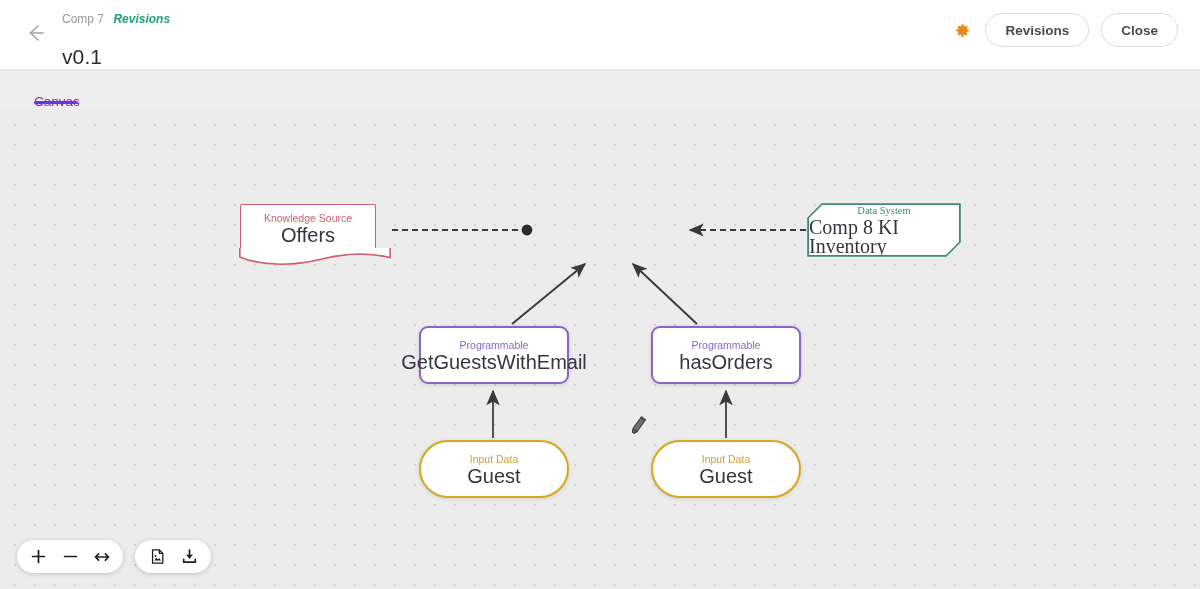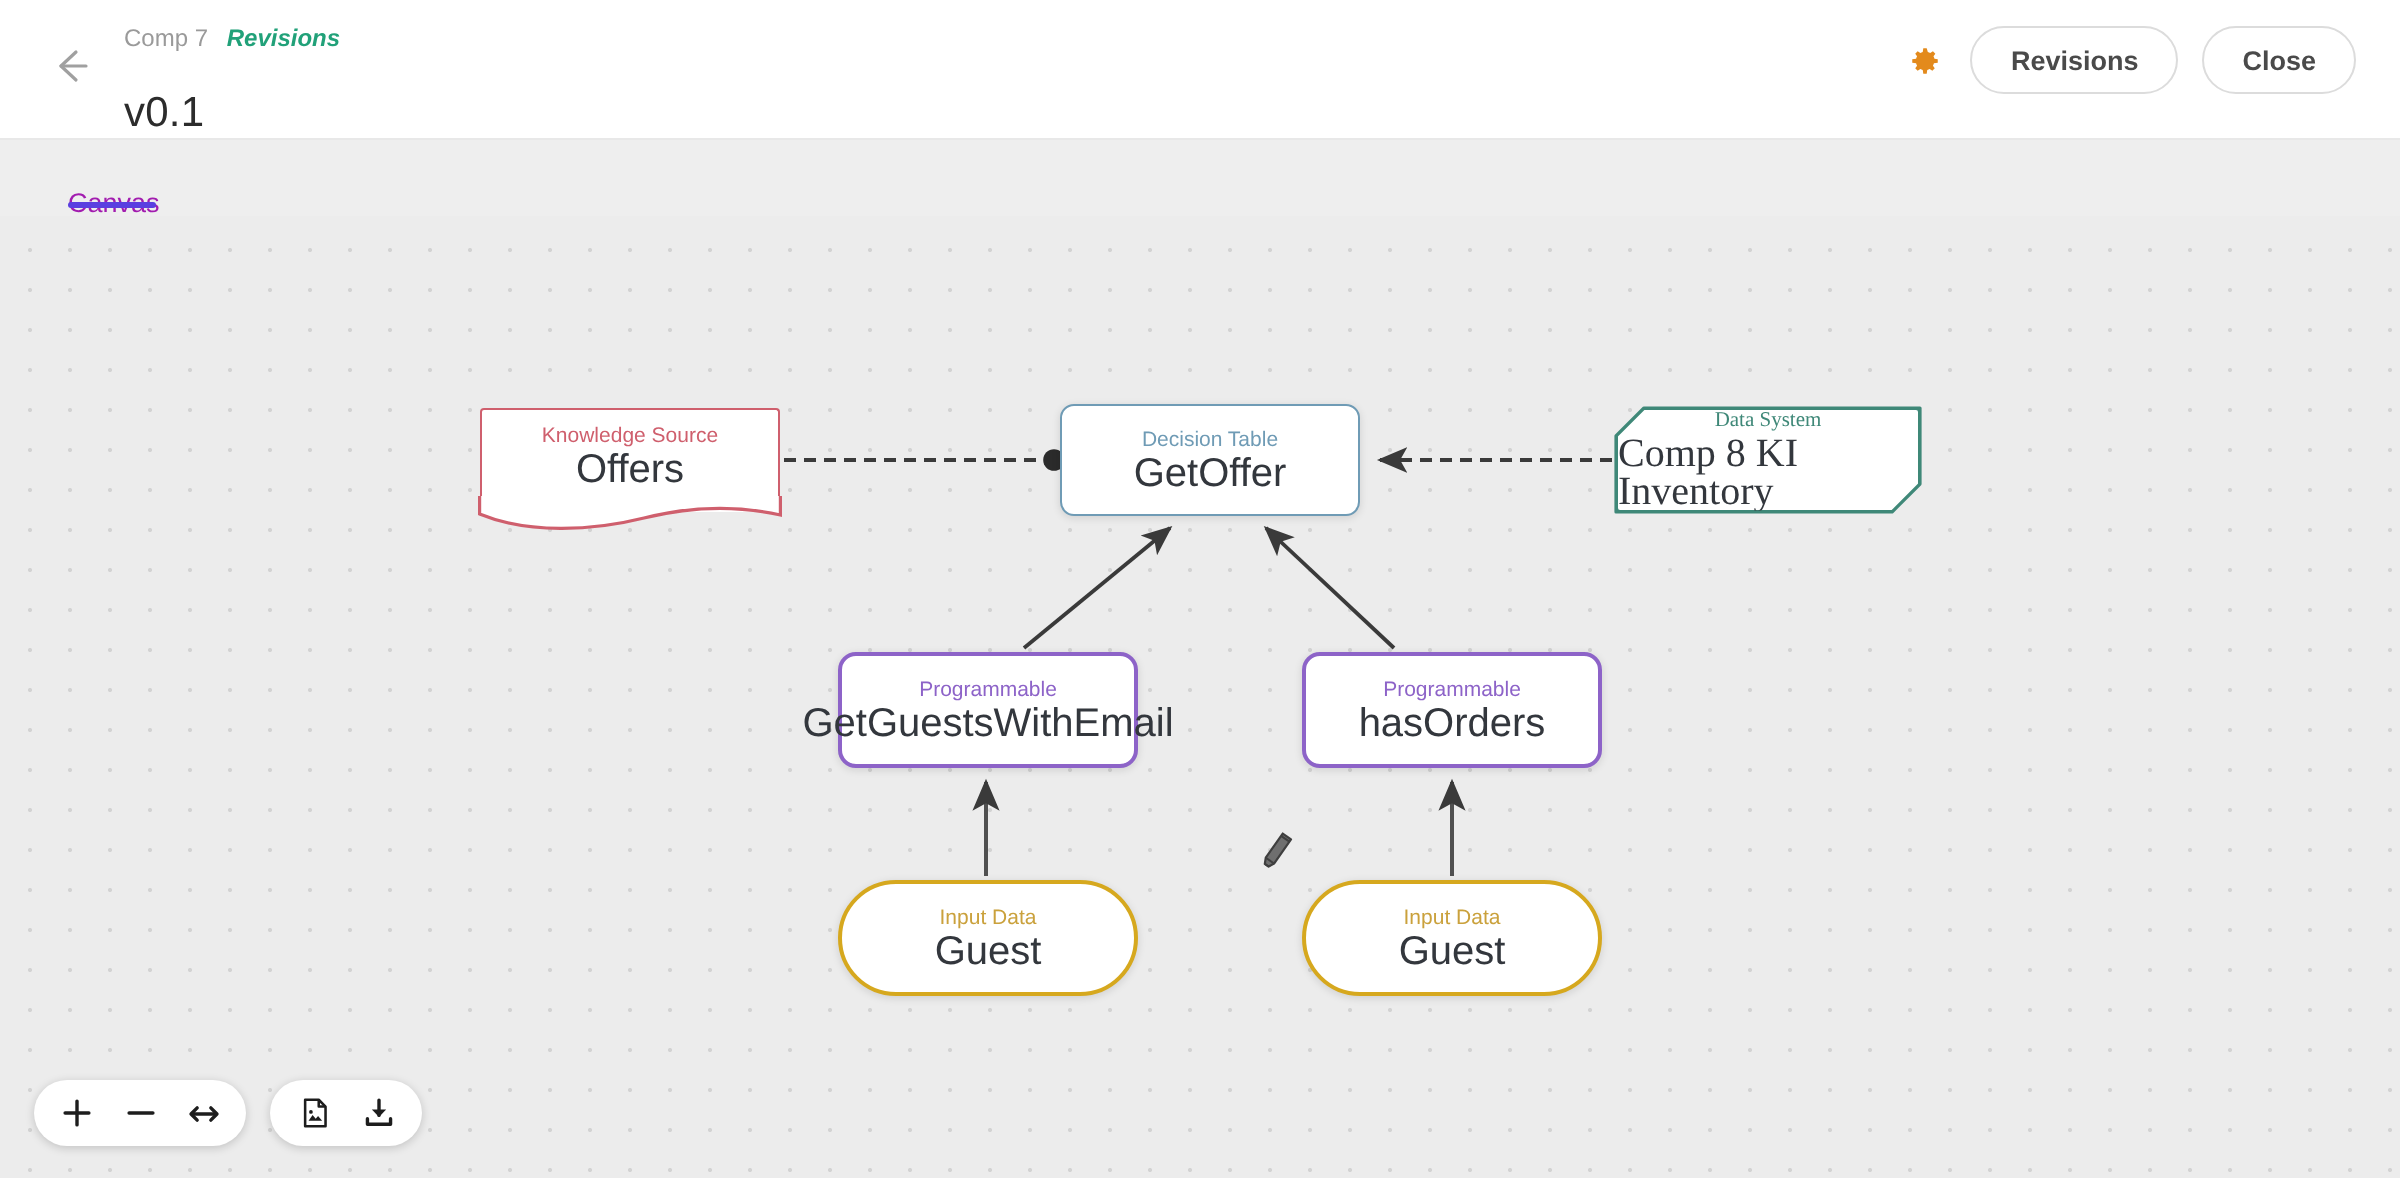--- a/index.html
+++ b/index.html
@@ -94,21 +94,21 @@
   .node .label { font-size: 20px; color: #33373d; line-height: 19px; margin-top: 1px; }
 
   .n-decision {
     left: 530px; top: 94px; width: 150px; height: 56px;
     border: 1.6px solid #6f9bb5; border-radius: 7px;
     box-shadow: 0 1px 4px rgba(0,0,0,.12);
   }
   .n-decision .kind { color: #6f9bb5; }
 
   .n-knowledge {
-    left: 240px; top: 96px; width: 150px; height: 52px;
+    left: 240px; top: 96px; width: 136px; height: 52px;
     border: 1.6px solid #cf5f6d; border-bottom: none;
     border-radius: 2px; padding-bottom: 4px;
   }
   .n-knowledge .kind { color: #cf5f6d; }
   .ks-wave {
     position: absolute; left: 238px; top: 140px;
     width: 154px; height: 18px; pointer-events: none;
   }
 
   .n-datasystem {
@@ -225,24 +225,20 @@
   </svg>
 
   <div class="node n-knowledge">
     <div class="kind">Knowledge Source</div>
     <div class="label">Offers</div>
   </div>
   <svg class="ks-wave" viewBox="0 0 154 18" preserveAspectRatio="none">
     <path d="M1.8,0 L1.8,9 C26,19 58,17.5 84,11 C106,5.5 130,4.5 152.2,9.5 L152.2,0" fill="#ffffff" stroke="#cf5f6d" stroke-width="1.6"></path>
   </svg>
 
-  <div class="node n-decision">
-    <div class="kind">Decision Table</div>
-    <div class="label">GetOffer</div>
-  </div>
 
   <div class="node n-datasystem">
     <div class="kind">Data System</div>
     <div class="label">Comp 8 KI Inventory</div>
   </div>
   <svg class="ds-outline" viewBox="0 0 156 56">
     <path d="M2,16 L16,2 L154,2 L154,40 L140,54 L2,54 Z" fill="none" stroke="#3f8878" stroke-width="1.6" stroke-linejoin="round"></path>
   </svg>
 
   <div class="node n-programmable n-prog-a">

